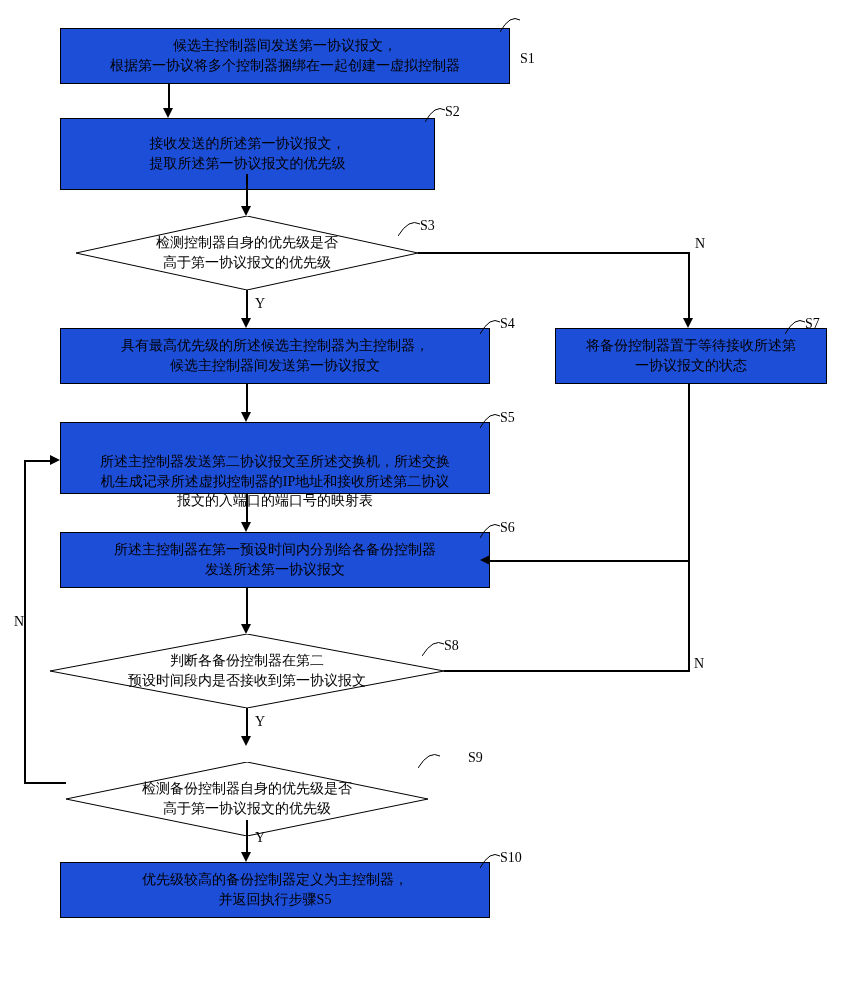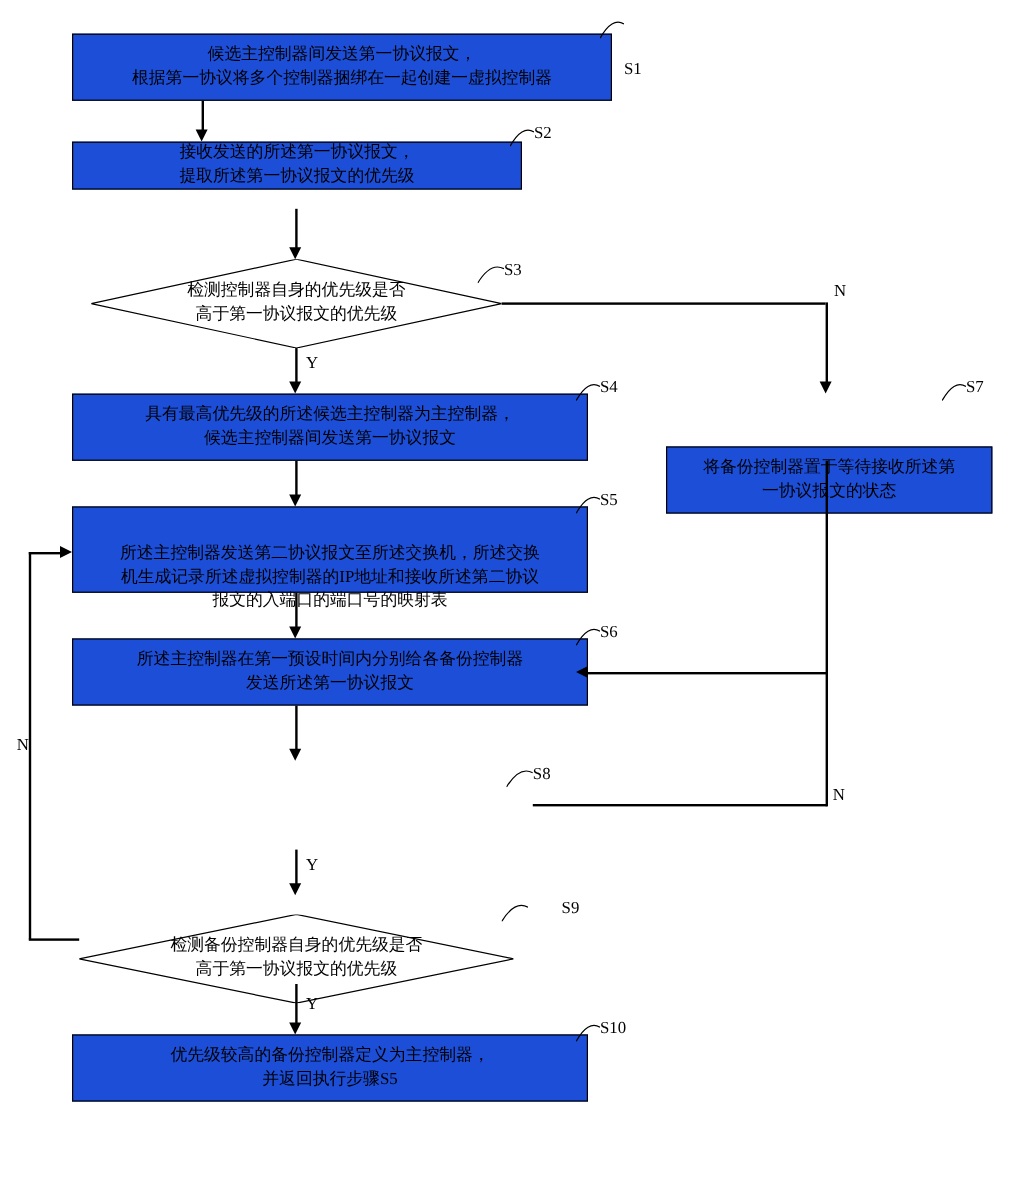--- a/index.html
+++ b/index.html
@@ -98,21 +98,21 @@
 根据第一协议将多个控制器捆绑在一起创建一虚拟控制器</span>
   </div>
   <div class="step-label" style="left:520px; top:30px;margin-top:21px;">S1</div>
   <svg class="tick" style="left:500px; top:14px; width:20px; height:18px;">
       <path d="M0 18 Q10 0 20 6" stroke="#000" fill="none"></path>
     </svg>
 
   <div class="connector" style="left:168px; top:84px; width:1.5px; height:26px;"></div>
   <div class="arrowhead arrowhead-down" style="left:163px; top:108px;"></div>
 
-  <div class="box" style="left:60px; top:118px; width:375px; height:40px;justify-content:center;">
+  <div class="box" style="left:60px; top:118px; width:375px; height:72px;justify-content:center;">
     <span style="white-space:pre-line;">接收发送的所述第一协议报文，
 提取所述第一协议报文的优先级</span>
   </div>
   <div class="step-label" style="left:445px; top:104px;">S2</div>
   <svg class="tick" style="left:425px; top:104px; width:20px; height:18px;">
       <path d="M0 18 Q10 0 20 6" stroke="#000" fill="none"></path>
     </svg>
 
   <div class="connector" style="left:246px; top:174px; width:1.5px; height:34px;"></div>
   <div class="arrowhead arrowhead-down" style="left:241px; top:206px;"></div>
@@ -140,21 +140,21 @@
 
   <div class="box" style="left:60px; top:328px; width:430px; height:56px;">
     <span style="white-space:pre-line;">具有最高优先级的所述候选主控制器为主控制器，
 候选主控制器间发送第一协议报文</span>
   </div>
   <div class="step-label" style="left:500px; top:316px;">S4</div>
   <svg class="tick" style="left:480px; top:316px; width:20px; height:18px;">
       <path d="M0 18 Q10 0 20 6" stroke="#000" fill="none"></path>
     </svg>
 
-  <div class="box" style="left:555px; top:328px; width:272px; height:56px;margin-top:44px;">
+  <div class="box" style="left:555px; top:328px; width:272px; height:56px;">
     <span style="white-space:pre-line;">将备份控制器置于等待接收所述第
 一协议报文的状态</span>
   </div>
   <div class="step-label" style="left:805px; top:316px;">S7</div>
   <svg class="tick" style="left:785px; top:316px; width:20px; height:18px;">
       <path d="M0 18 Q10 0 20 6" stroke="#000" fill="none"></path>
     </svg>
 
   <div class="connector" style="left:246px; top:384px; width:1.5px; height:30px;"></div>
   <div class="arrowhead arrowhead-down" style="left:241px; top:412px;"></div>
@@ -181,20 +181,27 @@
       <path d="M0 18 Q10 0 20 6" stroke="#000" fill="none"></path>
     </svg>
 
   <div class="connector" style="left:246px; top:588px; width:1.5px; height:38px;"></div>
   <div class="arrowhead arrowhead-down" style="left:241px; top:624px;"></div>
 
   <div class="connector" style="left:688px; top:384px; width:1.5px; height:176px;"></div>
   <div class="connector" style="left:490px; top:560px; width:199px; height:1.5px;"></div>
   <div class="arrowhead arrowhead-left" style="left:480px; top:555px;"></div>
 
+  <div class="diamond" style="left:50px; top:634px; width:394px; height:74px;">
+    <svg viewBox="0 0 394 74" preserveAspectRatio="none">
+        <polygon points="197,0 394,37 197,74 0,37" fill="#fff" stroke="#000" stroke-width="1"></polygon>
+      </svg>
+    <div class="diamond-text" style="white-space:pre-line;">判断各备份控制器在第二
+预设时间段内是否接收到第一协议报文</div>
+  </div>
   <div class="step-label" style="left:444px; top:638px;">S8</div>
   <svg class="tick" style="left:422px; top:638px; width:22px; height:18px;">
       <path d="M0 18 Q11 0 22 6" stroke="#000" fill="none"></path>
     </svg>
 
   <div class="connector" style="left:246px; top:708px; width:1.5px; height:30px;"></div>
   <div class="arrowhead arrowhead-down" style="left:241px; top:736px;"></div>
   <div class="label" style="left:255px; top:714px;">Y</div>
 
   <div class="connector" style="left:444px; top:670px; width:245px; height:1.5px;"></div>

